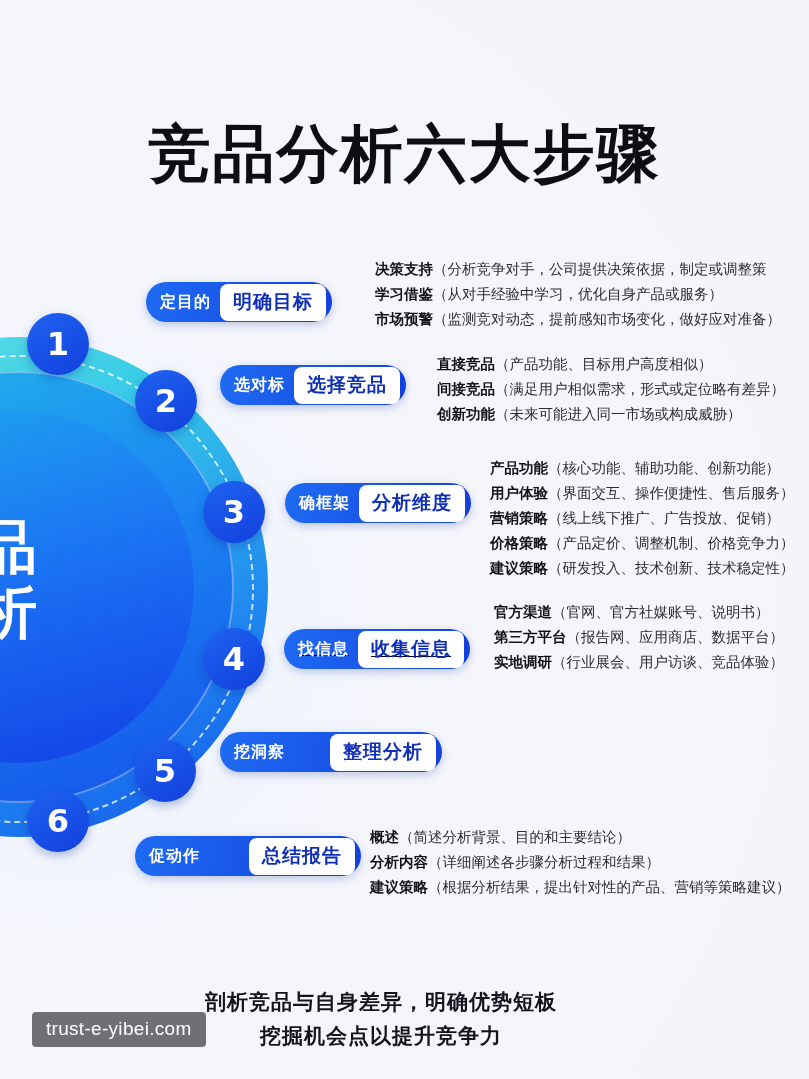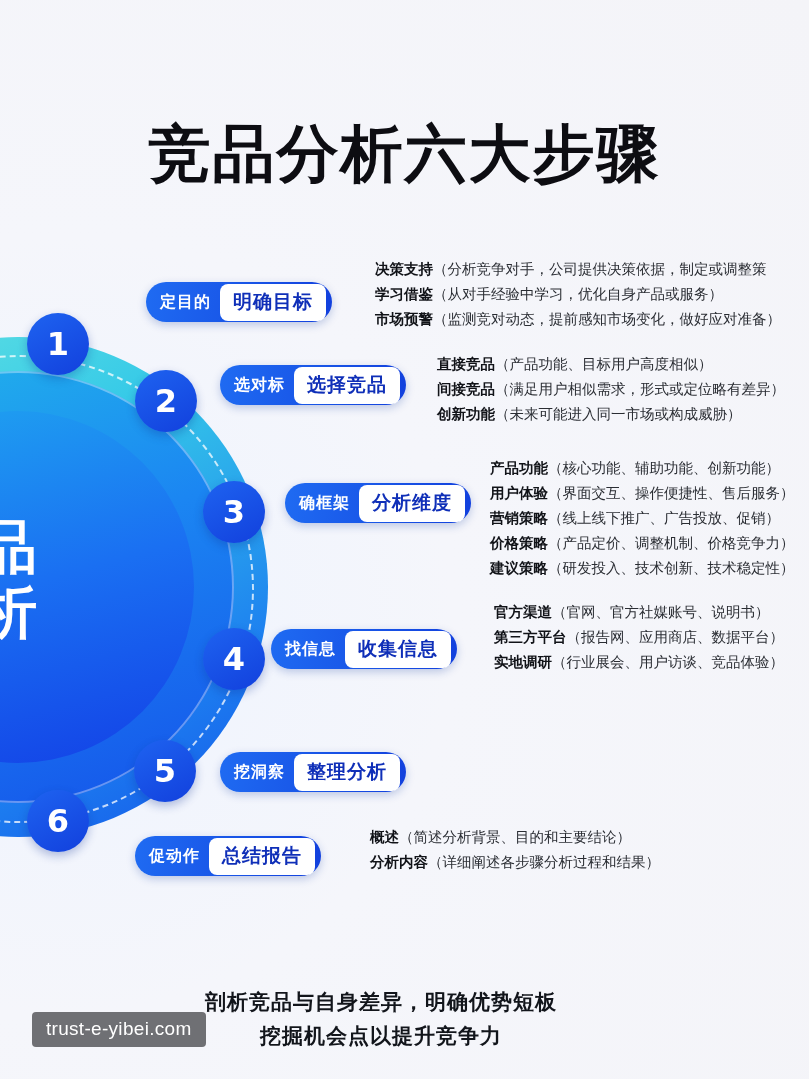--- a/index.html
+++ b/index.html
@@ -154,44 +154,45 @@
   </div>
   <div class="details" style="left:490px;top:456px;">
     <div class="drow"><span class="k">产品功能</span><span class="v">（核心功能、辅助功能、创新功能）</span></div>
     <div class="drow"><span class="k">用户体验</span><span class="v">（界面交互、操作便捷性、售后服务）</span></div>
     <div class="drow"><span class="k">营销策略</span><span class="v">（线上线下推广、广告投放、促销）</span></div>
     <div class="drow"><span class="k">价格策略</span><span class="v">（产品定价、调整机制、价格竞争力）</span></div>
     <div class="drow"><span class="k">建议策略</span><span class="v">（研发投入、技术创新、技术稳定性）</span></div>
   </div>
 
   <div class="numbadge" style="left:203px;top:628px;">4</div>
-  <div class="pill" style="left:271px;top:629px;">
+  <div class="pill" style="left:284px;top:629px;text-decoration:underline;">
     <span class="tag">找信息</span>
     <span class="cap">收集信息</span>
   </div>
   <div class="details" style="left:494px;top:600px;">
     <div class="drow"><span class="k">官方渠道</span><span class="v">（官网、官方社媒账号、说明书）</span></div>
     <div class="drow"><span class="k">第三方平台</span><span class="v">（报告网、应用商店、数据平台）</span></div>
     <div class="drow"><span class="k">实地调研</span><span class="v">（行业展会、用户访谈、竞品体验）</span></div>
   </div>
 
   <div class="numbadge" style="left:134px;top:740px;">5</div>
-  <div class="pill" style="left:220px;top:752px;">
+  <div class="pill" style="left:220px;top:732px;gap:36px;">
     <span class="tag">挖洞察</span>
     <span class="cap">整理分析</span>
   </div>
 
   <div class="numbadge" style="left:27px;top:790px;">6</div>
-  <div class="pill" style="left:135px;top:836px;">
+  <div class="pill" style="left:135px;top:836px;gap:40px;">
     <span class="tag">促动作</span>
     <span class="cap">总结报告</span>
   </div>
   <div class="details" style="left:370px;top:825px;">
     <div class="drow"><span class="k">概述</span><span class="v">（简述分析背景、目的和主要结论）</span></div>
     <div class="drow"><span class="k">分析内容</span><span class="v">（详细阐述各步骤分析过程和结果）</span></div>
+    <div class="drow"><span class="k">建议策略</span><span class="v">（根据分析结果，提出针对性的产品、营销等策略建议）</span></div>
   </div>
 
   <div class="footer">
     <div>剖析竞品与自身差异，明确优势短板</div>
     <div>挖掘机会点以提升竞争力</div>
   </div>
 
   <div class="wm">trust-e-yibei.com</div>
 
 </div>

